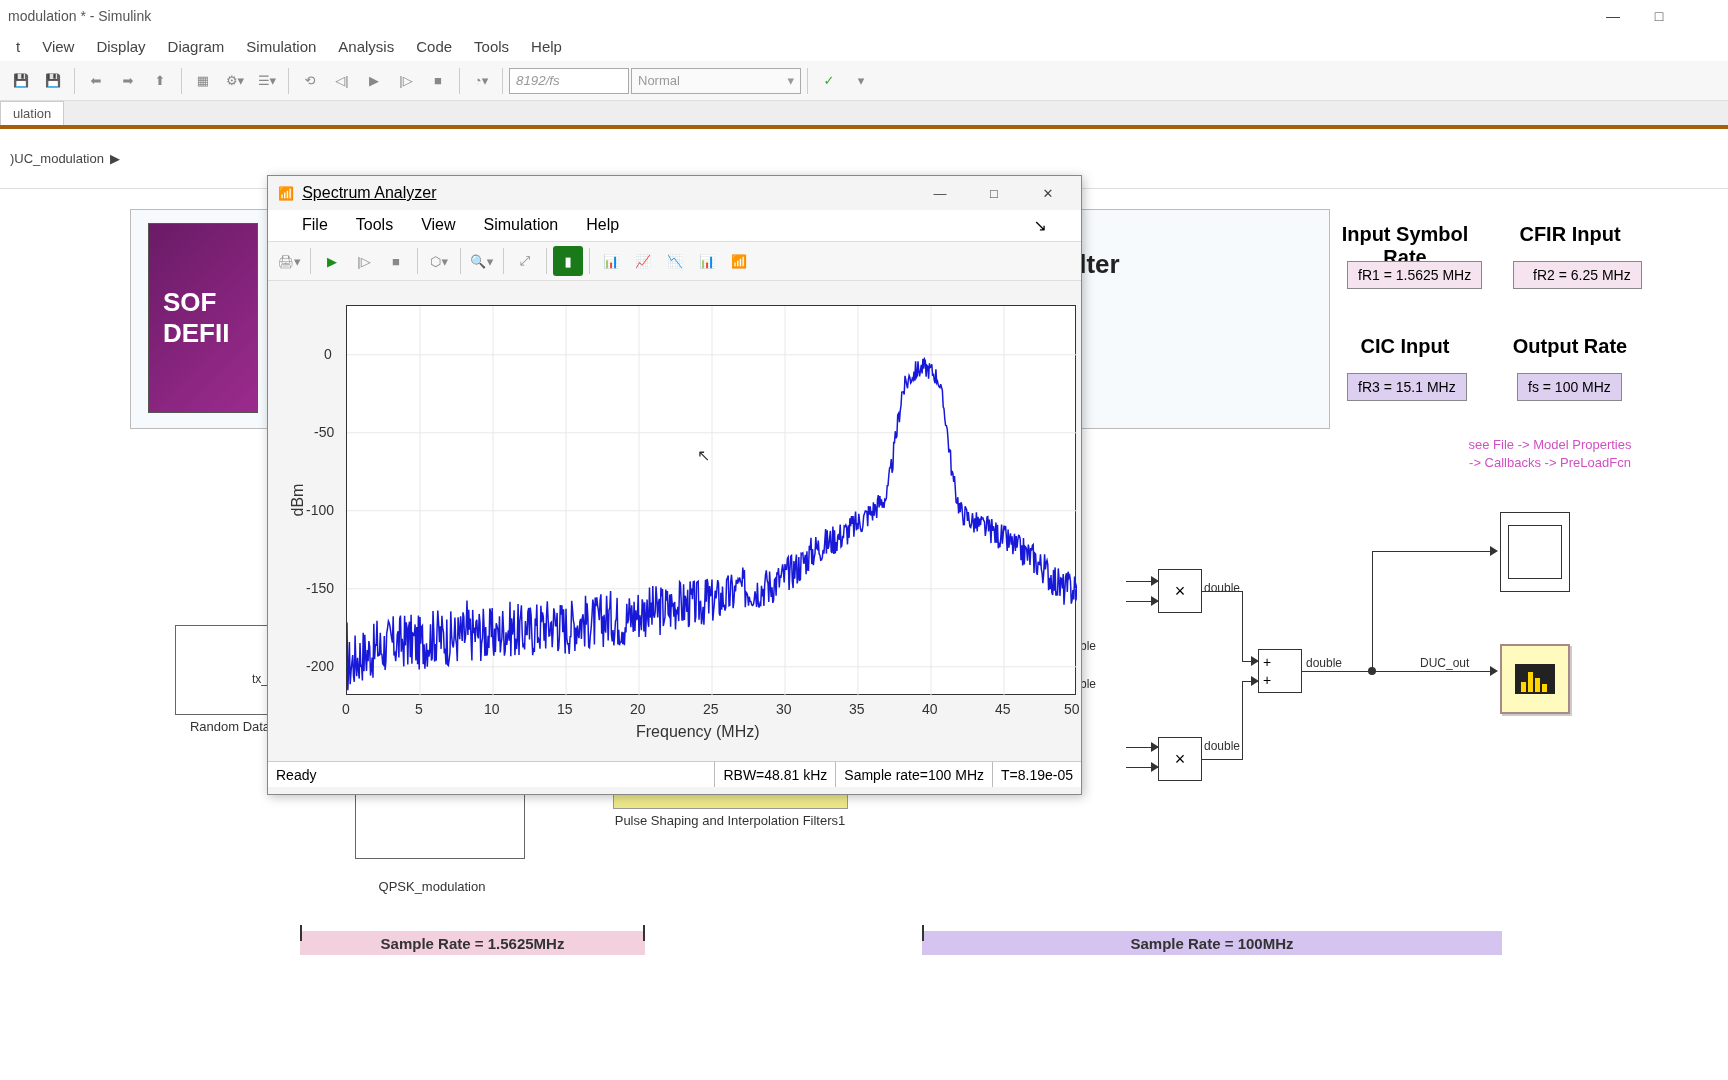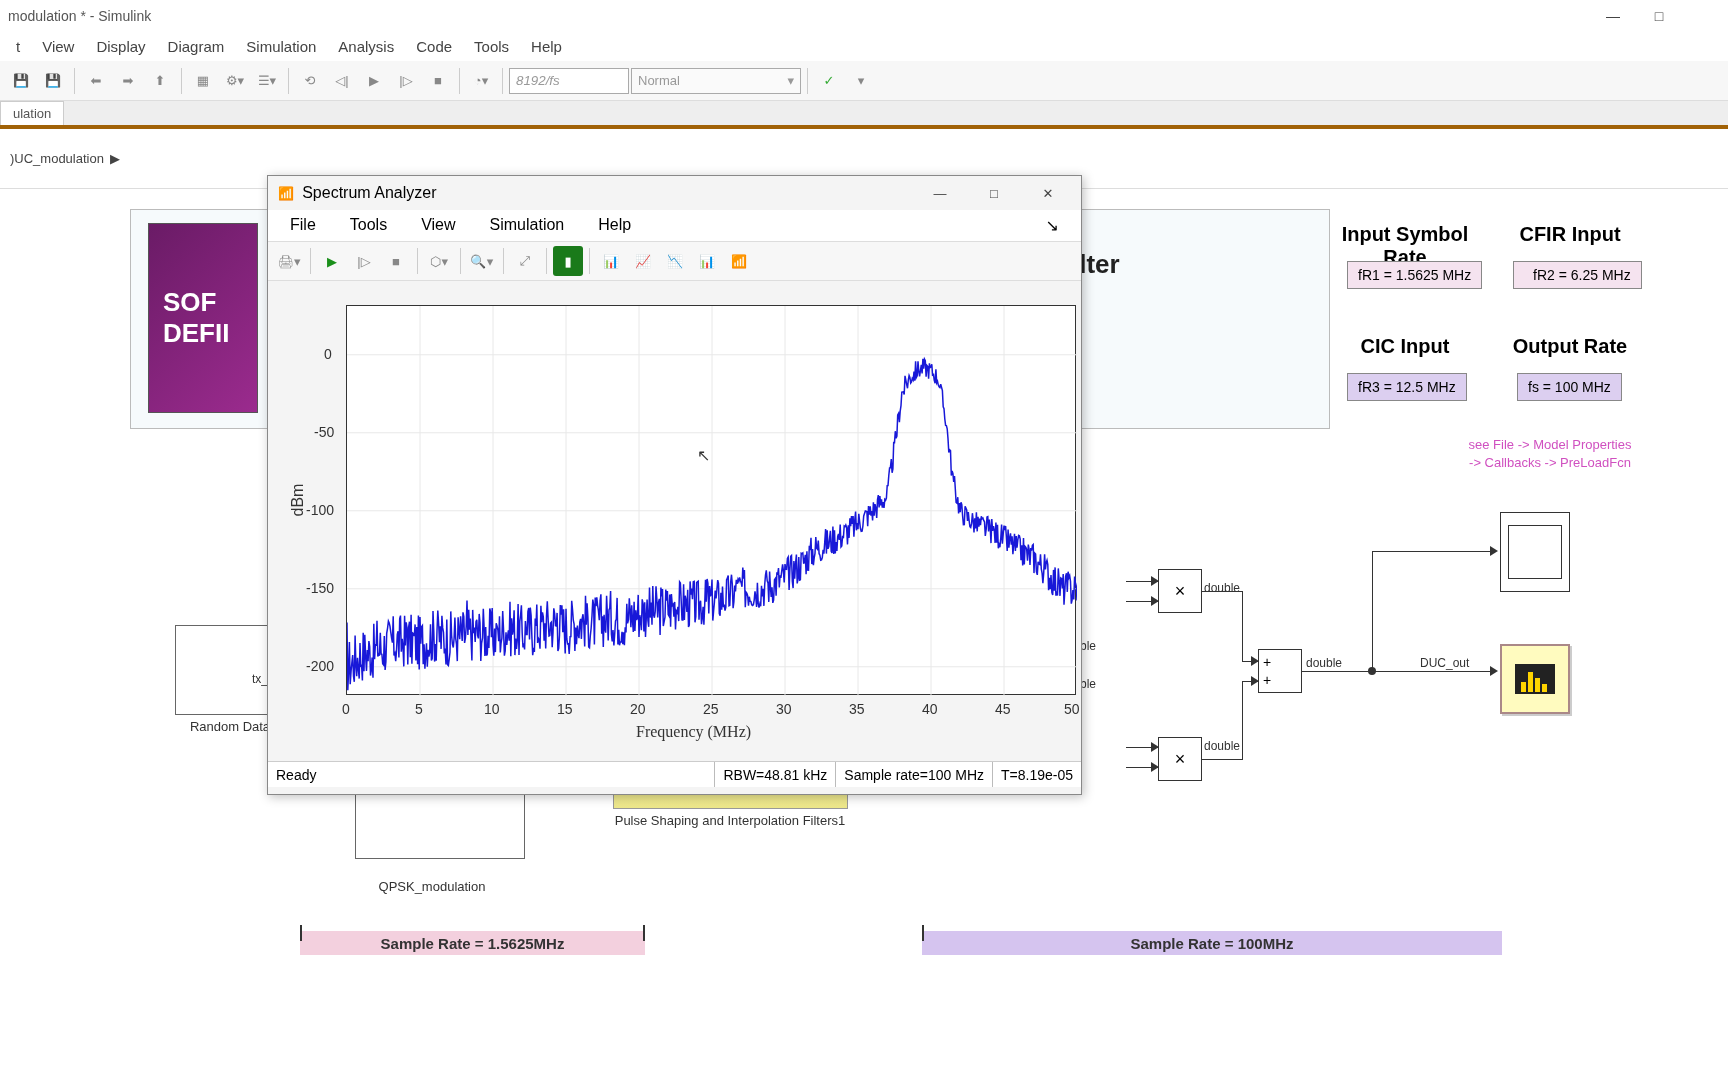--- a/index.html
+++ b/index.html
@@ -54,21 +54,21 @@
 
   .title-card { position:absolute; background:linear-gradient(135deg,#6a1b66,#9b2b8e); border:1px solid #555; color:#fff; font-weight:800; font-size:26px; display:flex; align-items:center; justify-content:flex-start; padding-left:14px; overflow:hidden; }
   .filter-label { position:absolute; font-size:26px; font-weight:700; color:#222; }
 
   .panel-frame { position:absolute; border:1px solid #bbb; background:#f6fafc; }
 
   
   .popup { position:absolute; border:1px solid #888; background:#f4f4f4; box-shadow: 2px 2px 10px rgba(0,0,0,0.25); }
   .popup-title { height:34px; display:flex; align-items:center; padding:0 10px; gap:8px; }
   .popup-title .spacer { flex:1; }
-  .popup-menubar { display:flex; gap:14px; padding:2px 12px; font-size:16px; background:#fff; }
+  .popup-menubar { display:flex; gap:8px; padding:2px 24px; font-size:16px; background:#fff; }
   .popup-menubar div { padding:4px 10px; }
   .popup-toolbar { display:flex; align-items:center; gap:2px; padding:4px 6px; border-top:1px solid #ddd; border-bottom:1px solid #ddd; background:#f7f7f7; }
   .plot-area { position:relative; margin:10px 18px 0 18px; }
   .plot-box { position:absolute; border:1px solid #333; background:#fff; }
   .axis-tick { position:absolute; font-size:14px; color:#333; }
   .axis-label { position:absolute; font-size:16px; color:#333; }
   .status-strip { display:flex; border-top:1px solid #ccc; background:#fff; height:26px; font-size:14px; }
   .status-cell { border-left:1px solid #bbb; padding:2px 8px; display:flex; align-items:center; }
   .status-cell:first-child { border-left:none; flex:1; }
 
@@ -154,21 +154,21 @@
 
     <div class="filter-label" style="left:1072px; top:60px;">ilter</div>
 
     <div class="rate-title" style="left:1335px; top:34px;">Input Symbol Rate</div>
     <div class="rate-title" style="left:1500px; top:34px;">CFIR Input</div>
     <div class="rate-title" style="left:1335px; top:146px;">CIC Input</div>
     <div class="rate-title" style="left:1500px; top:146px;">Output Rate</div>
 
     <div class="rate-box pink" style="left:1347px; top:72px;">fR1 = 1.5625 MHz</div>
     <div class="rate-box pink" style="left:1513px; top:72px;padding-left:19px;">fR2 = 6.25 MHz</div>
-    <div class="rate-box purple" style="left:1347px; top:184px;">fR3 = 12.5 MHz</div>
+    <div class="rate-box purple" style="left:1347px; top:184px;">fR3 = 15.1 MHz</div>
     <div class="rate-box purple" style="left:1517px; top:184px;">fs = 100 MHz</div>
 
     <div class="info-link" style="left:1400px; top:248px; width:300px;">see File -&gt; Model Properties</div>
     <div class="info-link" style="left:1400px; top:266px; width:300px;">-&gt; Callbacks -&gt; PreLoadFcn</div>
 
     <div class="sim-block" style="left:175px; top:436px; width:110px; height:90px;"></div>
     <div class="block-label" style="left:175px; top:530px; width:110px;">Random Data</div>
     <div class="signal-label" style="left:252px; top:475px;margin-top:8px;">tx_b</div>
 
     <div class="sim-block" style="left:355px; top:390px; width:170px; height:280px;"></div>
@@ -265,21 +265,21 @@
     <div class="sample-bar purple" style="left:922px; top:742px; width:580px;">
       <span>Sample Rate = 100MHz</span>
     </div>
     <div class="bar-tick" style="left:922px; top:736px;"></div>
 
   </div>
 
   <div class="popup" style="left:267px; top:175px; width:815px; height:620px;">
     <div class="popup-title">
       <span>📶</span>
-      <span style="font-size:16px;">Spectrum Analyzer</span>
+      <span style="font-size:16px;text-decoration:underline;">Spectrum Analyzer</span>
       <div class="spacer"></div>
       <div class="winbtn">—</div>
       <div class="winbtn">□</div>
       <div class="winbtn">✕</div>
     </div>
     <div class="popup-menubar">
       <div>File</div>
       <div>Tools</div>
       <div>View</div>
       <div>Simulation</div>
@@ -345,21 +345,21 @@
       <div class="axis-tick" style="left:129px; top:410px;">5</div>
       <div class="axis-tick" style="left:198px; top:410px;">10</div>
       <div class="axis-tick" style="left:271px; top:410px;">15</div>
       <div class="axis-tick" style="left:344px; top:410px;">20</div>
       <div class="axis-tick" style="left:417px; top:410px;">25</div>
       <div class="axis-tick" style="left:490px; top:410px;">30</div>
       <div class="axis-tick" style="left:563px; top:410px;">35</div>
       <div class="axis-tick" style="left:636px; top:410px;">40</div>
       <div class="axis-tick" style="left:709px; top:410px;">45</div>
       <div class="axis-tick" style="left:778px; top:410px;">50</div>
-      <div class="axis-label" style="left:350px; top:432px;font-family:Liberation Serif, serif;">Frequency (MHz)</div>
+      <div class="axis-label" style="left:350px; top:432px;">Frequency (MHz)</div>
     </div>
 
     <div class="status-strip">
       <div class="status-cell">Ready</div>
       <div class="status-cell">RBW=48.81 kHz</div>
       <div class="status-cell">Sample rate=100 MHz</div>
       <div class="status-cell">T=8.19e-05</div>
     </div>
   </div>
 

